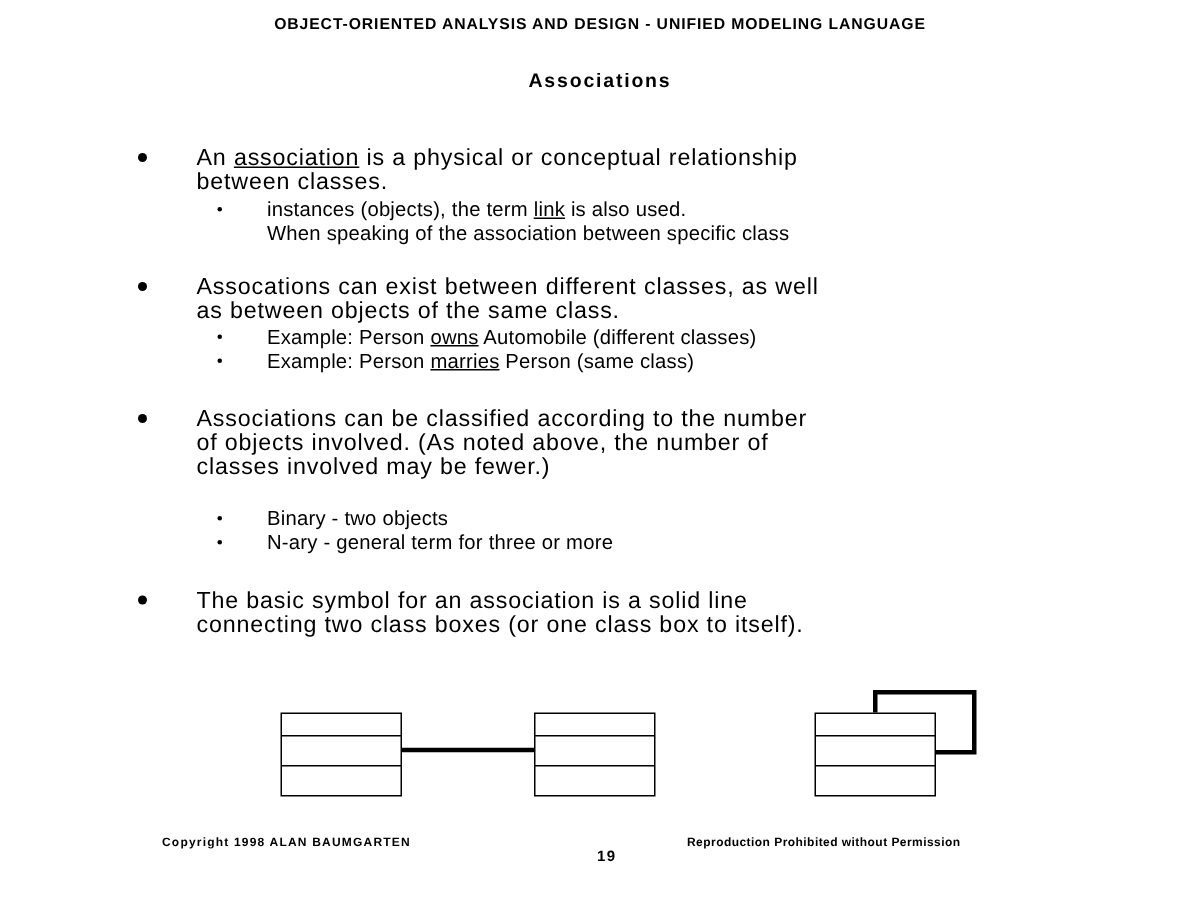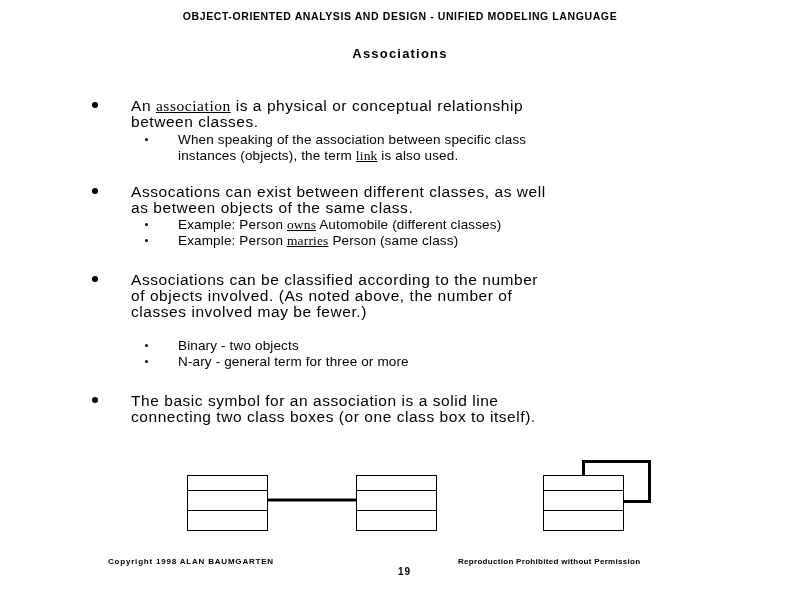--- a/index.html
+++ b/index.html
@@ -28,21 +28,21 @@
     }
     .sub {
       position: relative; margin-left: 88px; font-size: 13.5px; line-height: 16px;
       letter-spacing: 0.15px;
     }
     .sub .sdot {
       position: absolute; left: -33px; top: 6px; width: 3px; height: 3px;
       background: #000; border-radius: 50%;
     }
     .sub .stext { display: block; }
-    u { text-decoration: underline; font-family: Liberation Serif, serif; }
+    u { text-decoration: underline; }
     .footer-left {
       position: absolute; left: 108px; top: 557px; font-size: 8px; font-weight: bold;
       letter-spacing: 0.8px;
     }
     .footer-right {
       position: absolute; left: 458px; top: 557px; font-size: 8px; font-weight: bold;
       letter-spacing: 0.3px;
     }
     .page-num {
       position: absolute; left: 398px; top: 566px; font-size: 10px; font-weight: bold;
@@ -57,22 +57,22 @@
 <div class="title">Associations</div>
 
 <div class="bullet" style="top:98px;">
   <span class="dot"></span>
   <div class="main">
     <span>An </span><u>association</u><span> is a physical or conceptual relationship</span><br>
     <span>between classes.</span>
   </div>
   <div class="sub" style="margin-top:2px;">
     <span class="sdot"></span>
+    <span class="stext"><span>instances (objects), the term </span><u>link</u><span> is also used.</span></span>
     <span class="stext">When speaking of the association between specific class</span>
-    <span class="stext"><span>instances (objects), the term </span><u>link</u><span> is also used.</span></span>
   </div>
 </div>
 
 <div class="bullet" style="top:184px;">
   <span class="dot"></span>
   <div class="main">
     <span>Assocations can exist between different classes, as well</span><br>
     <span>as between objects of the same class.</span>
   </div>
   <div class="sub" style="margin-top:1px;">

